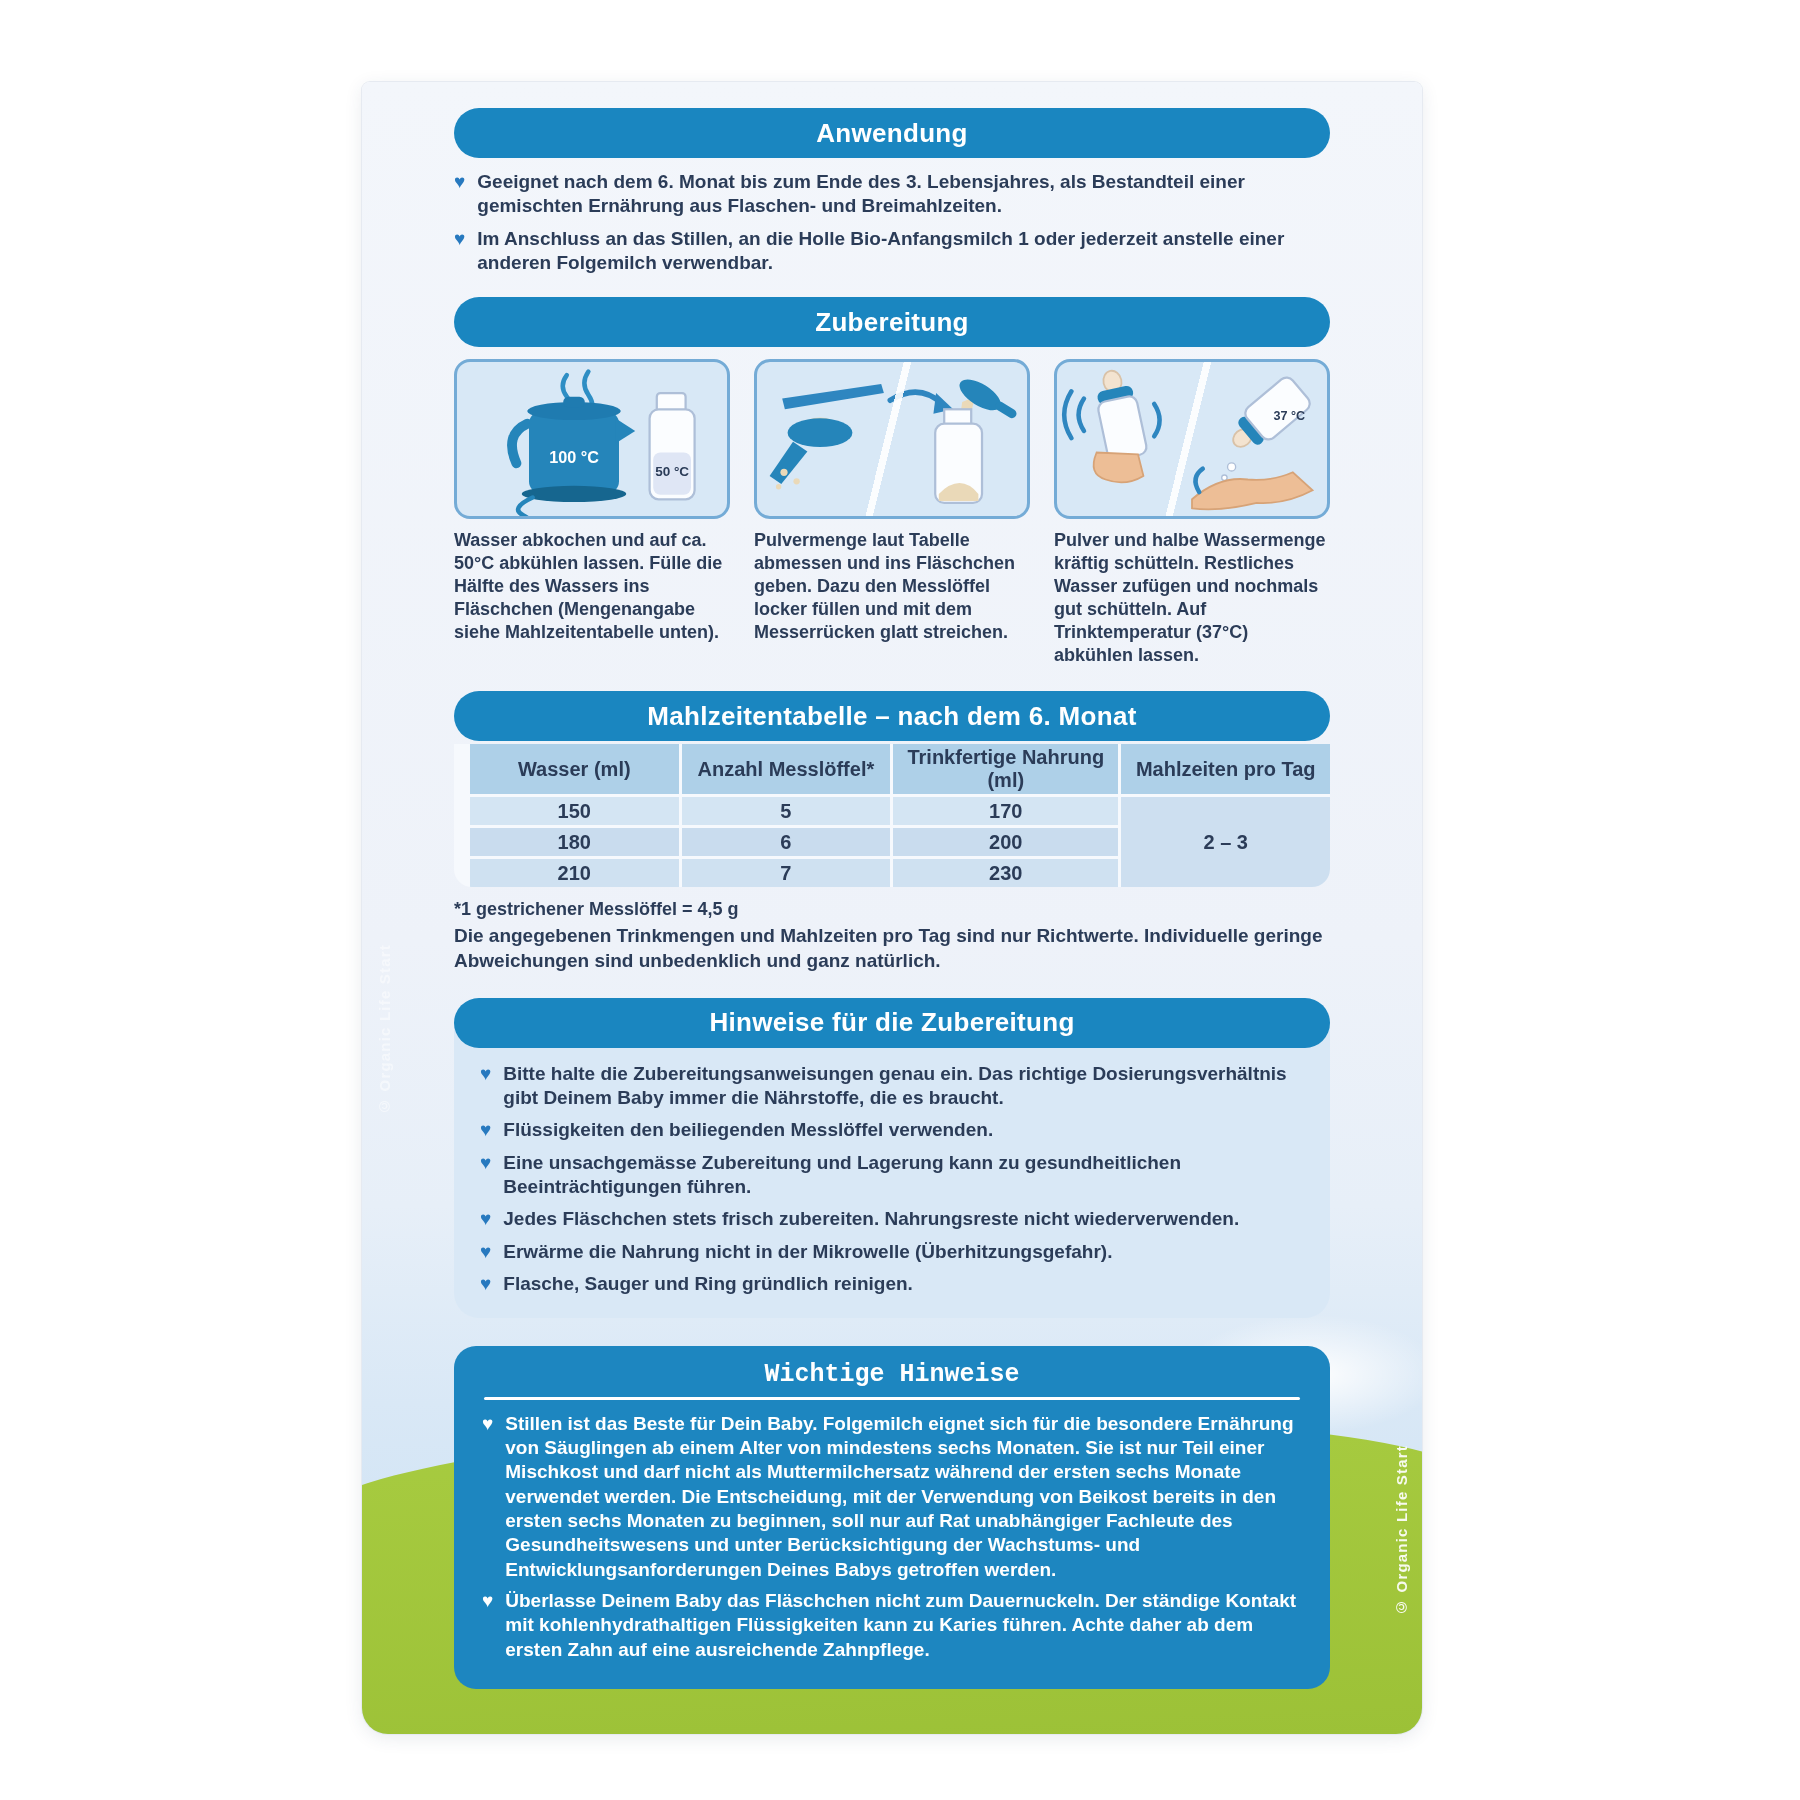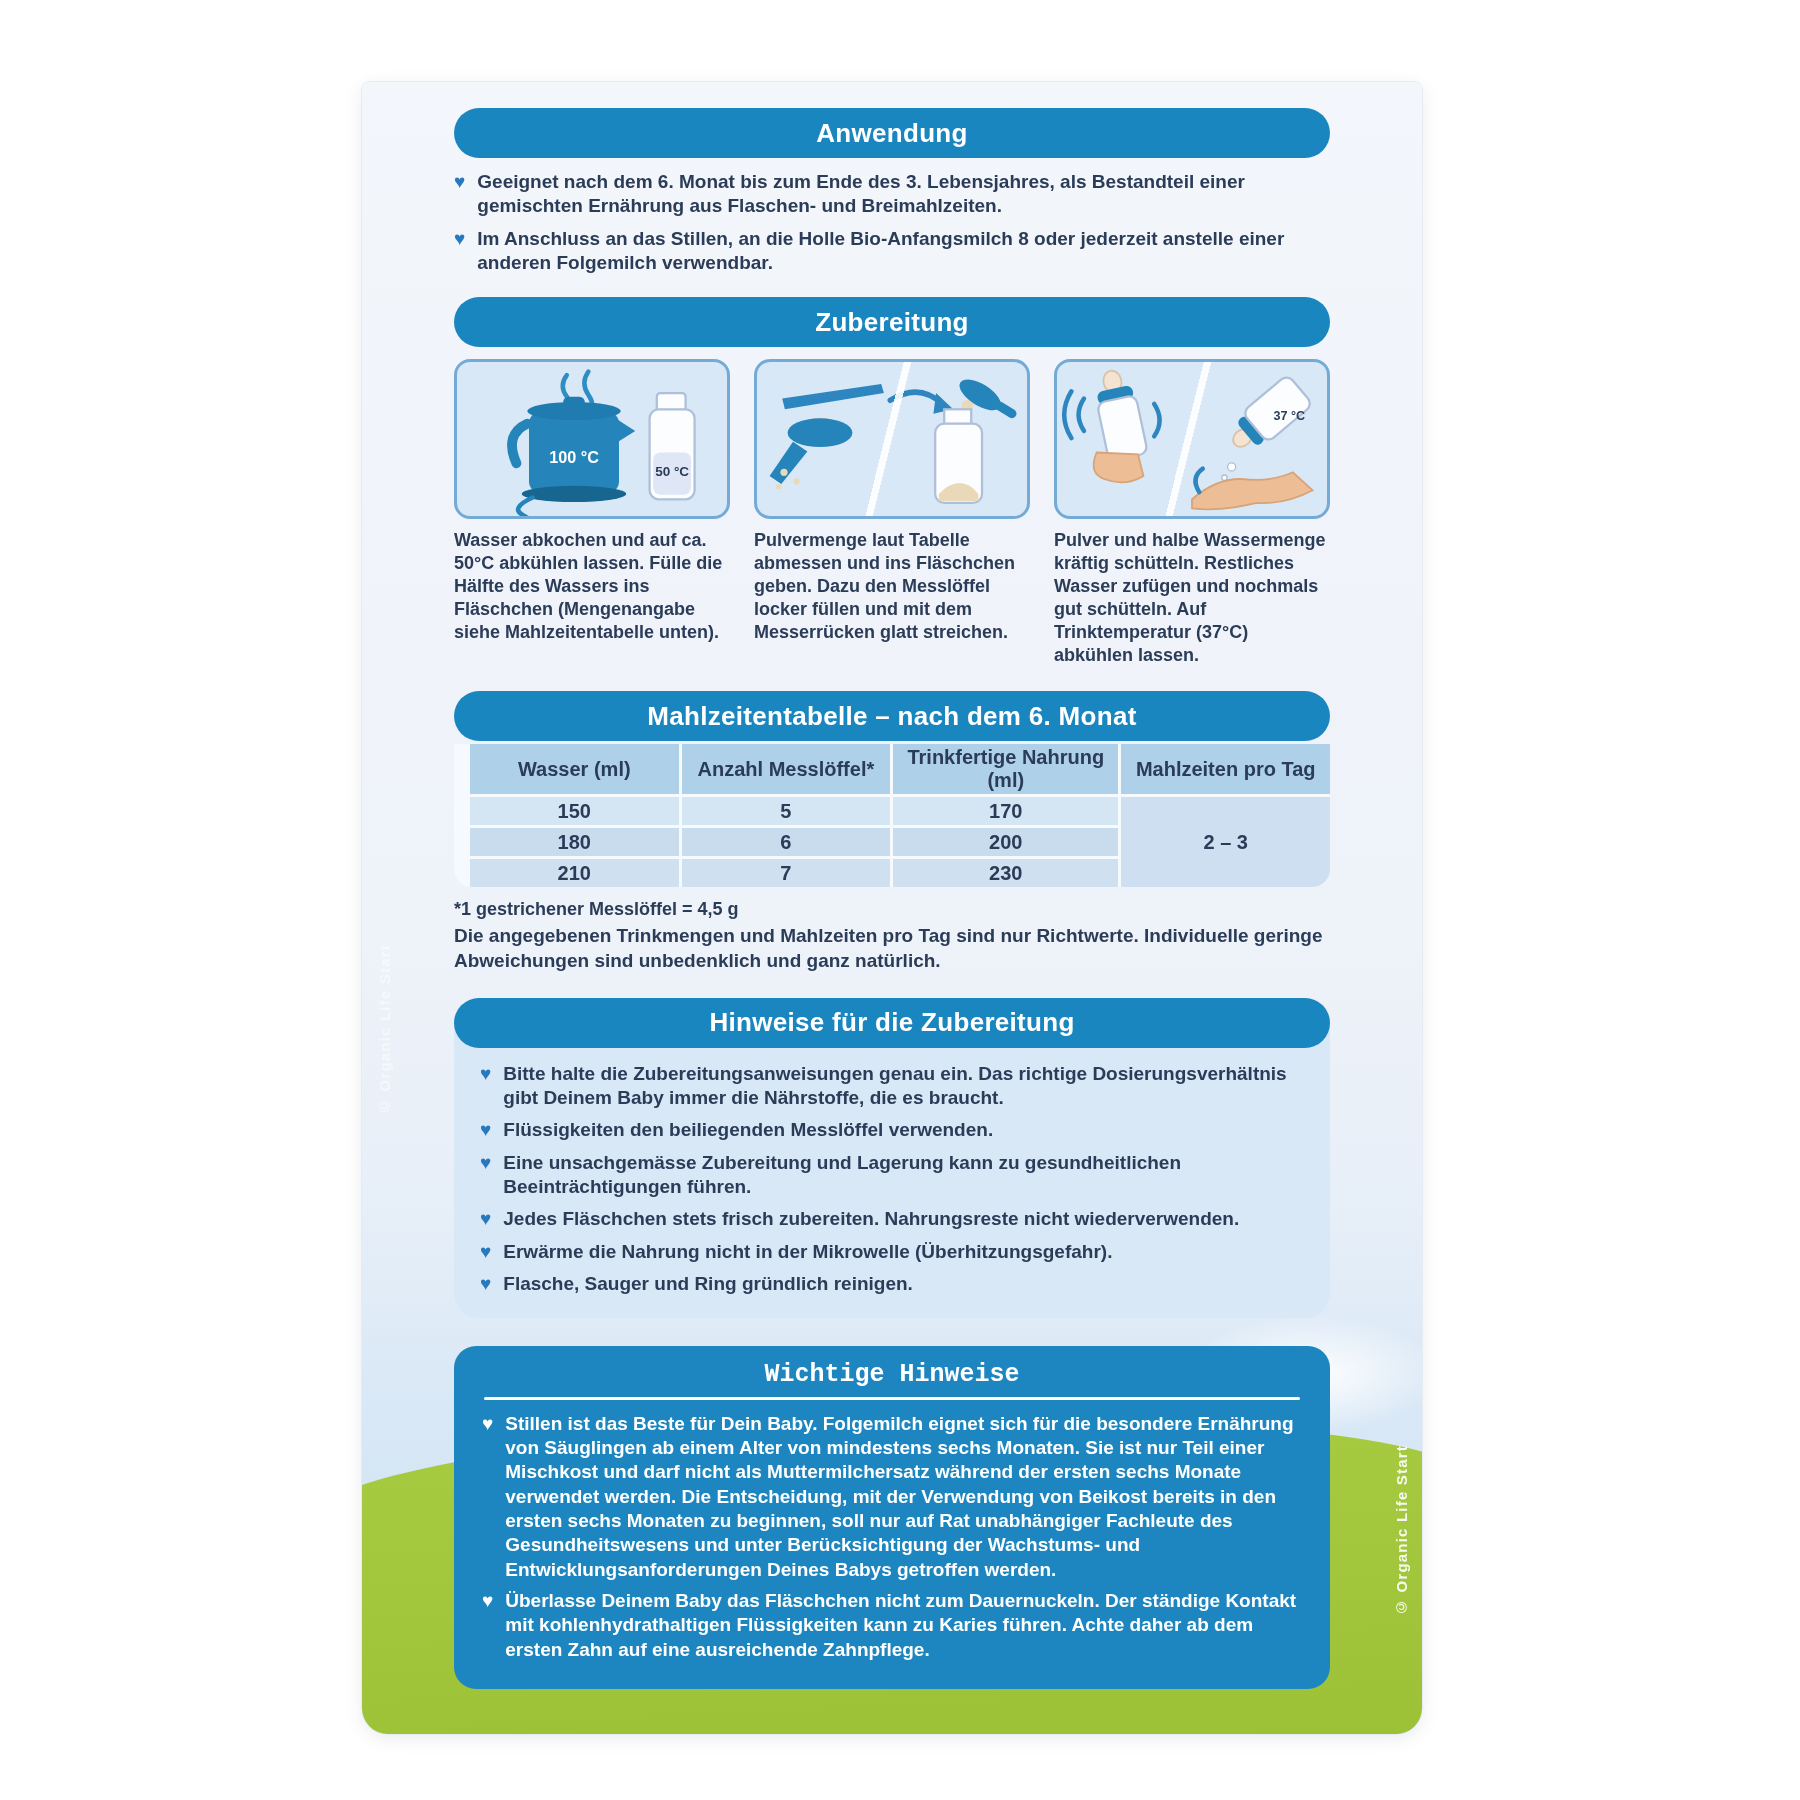--- a/index.html
+++ b/index.html
@@ -81,21 +81,21 @@
     <div class="content">
 
       <div class="bar">Anwendung</div>
       <div class="bullets">
         <div class="bullet">
           <span class="heart">♥</span>
           <span>Geeignet nach dem 6. Monat bis zum Ende des 3. Lebensjahres, als Bestandteil einer gemischten Ernährung aus Flaschen- und Breimahlzeiten.</span>
         </div>
         <div class="bullet">
           <span class="heart">♥</span>
-          <span>Im Anschluss an das Stillen, an die Holle Bio-Anfangsmilch 8 oder jederzeit anstelle einer anderen Folgemilch verwendbar.</span>
+          <span>Im Anschluss an das Stillen, an die Holle Bio-Anfangsmilch 1 oder jederzeit anstelle einer anderen Folgemilch verwendbar.</span>
         </div>
       </div>
 
       <div class="section">
         <div class="bar">Zubereitung</div>
         <div class="steps">
 
           <div class="panel">
             <svg viewBox="0 0 300 170">
               <path d="M122 14 q-9 12 0 24 q9 12 0 22" fill="none" stroke="#2e8ec4" stroke-width="5" stroke-linecap="round"></path>

